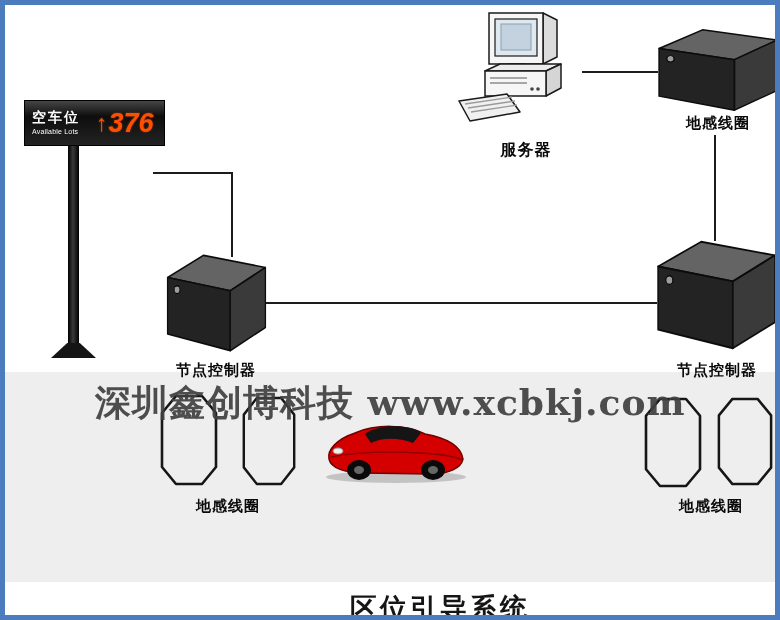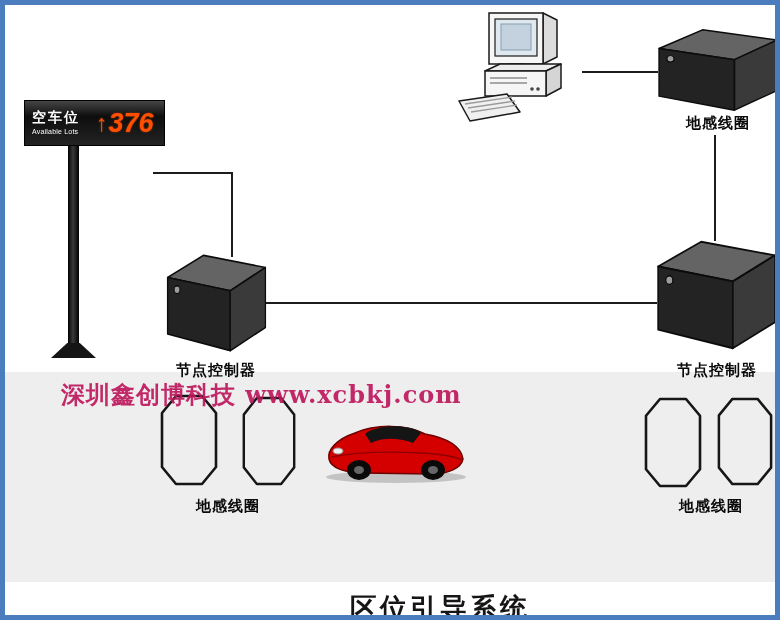--- a/index.html
+++ b/index.html
@@ -83,25 +83,25 @@
   .sign-base {
     position: absolute; left: 46px; top: 338px;
     width: 45px; height: 15px;
     background: #151515;
     clip-path: polygon(36% 0, 64% 0, 100% 100%, 0 100%);
     z-index: 2;
   }
 
   .watermark {
     position: absolute;
-    left: 56px; top: 374px; width: 680px;
+    left: 90px; top: 374px; width: 680px;
     z-index: 5;
     font-family: "DejaVu Serif", "Liberation Serif", serif;
-    font-size: 24px; font-weight: 700;
-    color: #be185d;
+    font-size: 36px; font-weight: 700;
+    color: #404040;
     white-space: nowrap;
     opacity: 0.92;
     letter-spacing: 1px;
   }
 
   .diagram-title {
     position: absolute;
     left: 100px; top: 585px; width: 670px;
     text-align: center;
     font-size: 27px; font-weight: 600;
@@ -197,20 +197,21 @@
     <path d="M142,46 C140,33 126,25 104,21 C86,11 54,11 34,20 C16,26 6,37 8,46 C10,55 24,60 42,60 L110,61 C128,61 140,55 142,46 Z" fill="#d40000" stroke="#6e0000" stroke-width="1.5"></path>
     <path d="M44,21 C56,11 90,11 100,20 L92,30 C76,24 60,25 50,30 Z" fill="#151515"></path>
     <path d="M10,44 C30,40 60,38 100,40 C120,41 135,44 141,47" fill="none" stroke="#8f0000" stroke-width="1.3"></path>
     <ellipse cx="17" cy="38" rx="5" ry="3" fill="#eeeeee" stroke="#999"></ellipse>
     <ellipse cx="38" cy="57" rx="12" ry="10" fill="#0a0a0a"></ellipse>
     <ellipse cx="38" cy="57" rx="5" ry="4" fill="#666"></ellipse>
     <ellipse cx="112" cy="57" rx="12" ry="10" fill="#0a0a0a"></ellipse>
     <ellipse cx="112" cy="57" rx="5" ry="4" fill="#666"></ellipse>
   </svg>
 
+  <div class="label" id="label-server">服务器</div>
   <div class="label" id="label-main">地感线圈</div>
   <div class="label" id="label-node-left">节点控制器</div>
   <div class="label" id="label-node-right">节点控制器</div>
   <div class="label" id="label-loop-left">地感线圈</div>
   <div class="label" id="label-loop-right">地感线圈</div>
 
   <div class="watermark">深圳鑫创博科技 www.xcbkj.com</div>
 
   <div class="diagram-title">区位引导系统</div>
 

